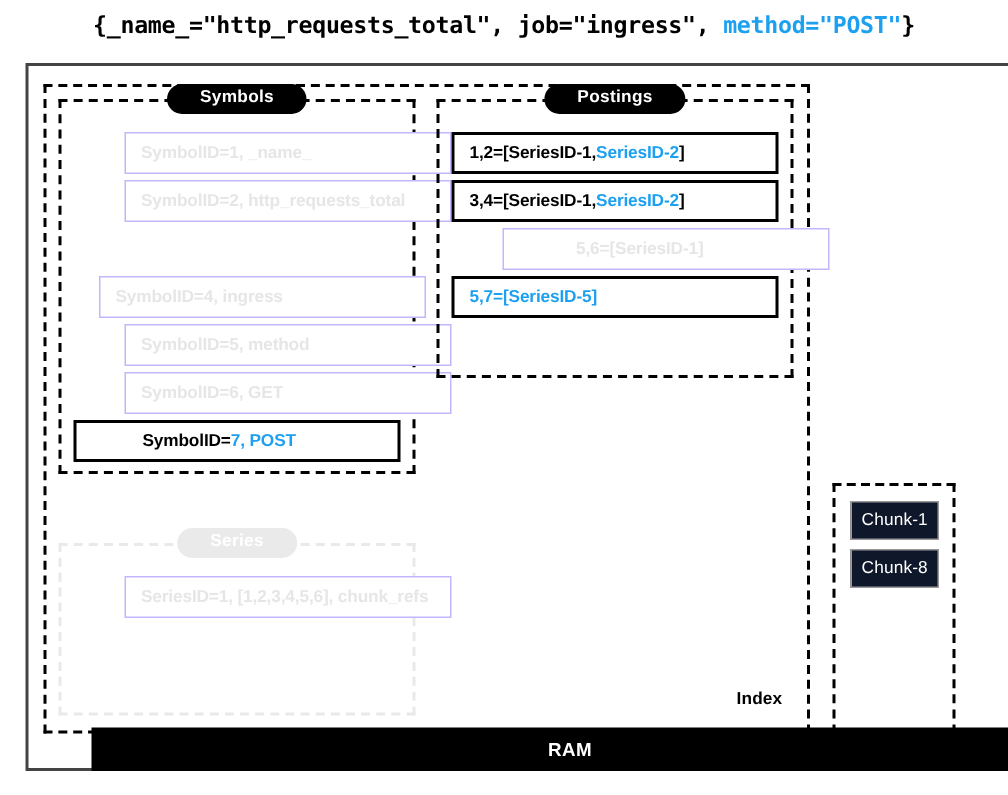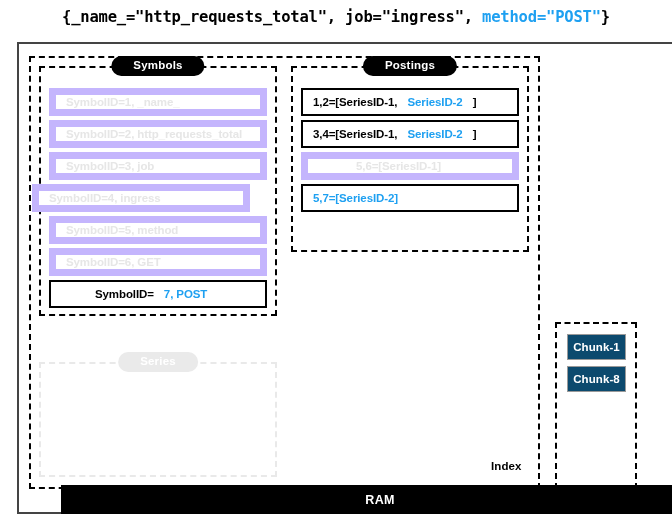--- a/index.html
+++ b/index.html
@@ -102,48 +102,48 @@
     padding-left: 10px;
     font-size: 11.5px;
     font-weight: 700;
     letter-spacing: -0.1px;
     white-space: nowrap;
     background: #ffffff;
   }
   .row.active {
     border: 2px solid #000000;
     color: #000000;
-    gap: 10px;
   }
   .row.dim {
-    border: 7px solid #c4b5fd;
+    border: 1px solid #c4b5fd;
     color: #e6e6e6;
+    margin-left: 34px;
   }
   .row .blue { color: #1EA0F1; }
   .row .blk  { color: #000000; }
 
   
   #index-label {
     position: absolute;
     left: 490px;
     top: 458px;
     font-size: 11.5px;
     font-weight: 700;
     color: #000000;
     letter-spacing: 0.1px;
   }
 
   
   .chunk {
     position: absolute;
     box-sizing: border-box;
-    background: #0c4a6e;
-    color: #ffffff;
-    font-size: 11.5px;
-    font-weight: 700;
+    background: #0f172a;
+    color: #ffffff;
+    font-size: 11.5px;
+    font-weight: 400;
     display: flex;
     align-items: center;
     justify-content: center;
     border: 1px solid #9a9a9a;
     letter-spacing: 0.1px;
   }
 </style>
 </head>
 <body>
 
@@ -152,53 +152,53 @@
 <div id="ram-frame">
 
   <div class="region" style="left:10px; top:12px; width:511px; height:433px;"></div>
 
   <div class="region" style="left:20px; top:22px; width:238px; height:250px;">
     <div class="pill">Symbols</div>
   </div>
 
   <div class="row dim" style="left:30px; top:44px; width:218px; height:28px;">SymbolID=1, _name_</div>
   <div class="row dim" style="left:30px; top:76px; width:218px; height:28px;">SymbolID=2, http_requests_total</div>
-  <div class="row dim" style="left:30px; top:108px; width:218px; height:28px;">SymbolID=3, job</div>
   <div class="row dim" style="left:13px; top:140px; width:218px; height:28px;">SymbolID=4, ingress</div>
   <div class="row dim" style="left:30px; top:172px; width:218px; height:28px;">SymbolID=5, method</div>
   <div class="row dim" style="left:30px; top:204px; width:218px; height:28px;">SymbolID=6, GET</div>
   <div class="row active" style="left:30px; top:236px; width:218px; height:28px;padding-left:44px;">
       <span class="blk">SymbolID=</span>
       <span class="blue">7, POST</span>
     </div>
 
   <div class="region faded" style="left:20px; top:318px; width:238px; height:115px;">
     <div class="pill faded">Series</div>
   </div>
+  <div class="row dim" style="left:30px; top:340px; width:218px; height:28px;">SeriesID=1, [1,2,3,4,5,6], chunk_refs</div>
 
   <div class="region" style="left:272px; top:22px; width:238px; height:186px;">
     <div class="pill">Postings</div>
   </div>
 
   <div class="row active" style="left:282px; top:44px; width:218px; height:28px;">
       <span class="blk">1,2=[SeriesID-1,</span>
       <span class="blue">SeriesID-2</span>
       <span class="blk">]</span>
     </div>
 
   <div class="row active" style="left:282px; top:76px; width:218px; height:28px;">
       <span class="blk">3,4=[SeriesID-1,</span>
       <span class="blue">SeriesID-2</span>
       <span class="blk">]</span>
     </div>
 
   <div class="row dim" style="left:282px; top:108px; width:218px; height:28px;padding-left:48px;">5,6=[SeriesID-1]</div>
 
   <div class="row active" style="left:282px; top:140px; width:218px; height:28px;">
-      <span class="blue">5,7=[SeriesID-2]</span>
+      <span class="blue">5,7=[SeriesID-5]</span>
     </div>
 
   <div id="index-label" style="position:absolute; left:472px; top:416px;">Index</div>
 
   <div class="region" style="left:536px; top:278px; width:82px; height:167px;"></div>
   <div class="chunk" style="left:548px; top:290px; width:59px; height:26px;">Chunk-1</div>
   <div class="chunk" style="left:548px; top:322px; width:59px; height:26px;">Chunk-8</div>
 
 </div>
 

